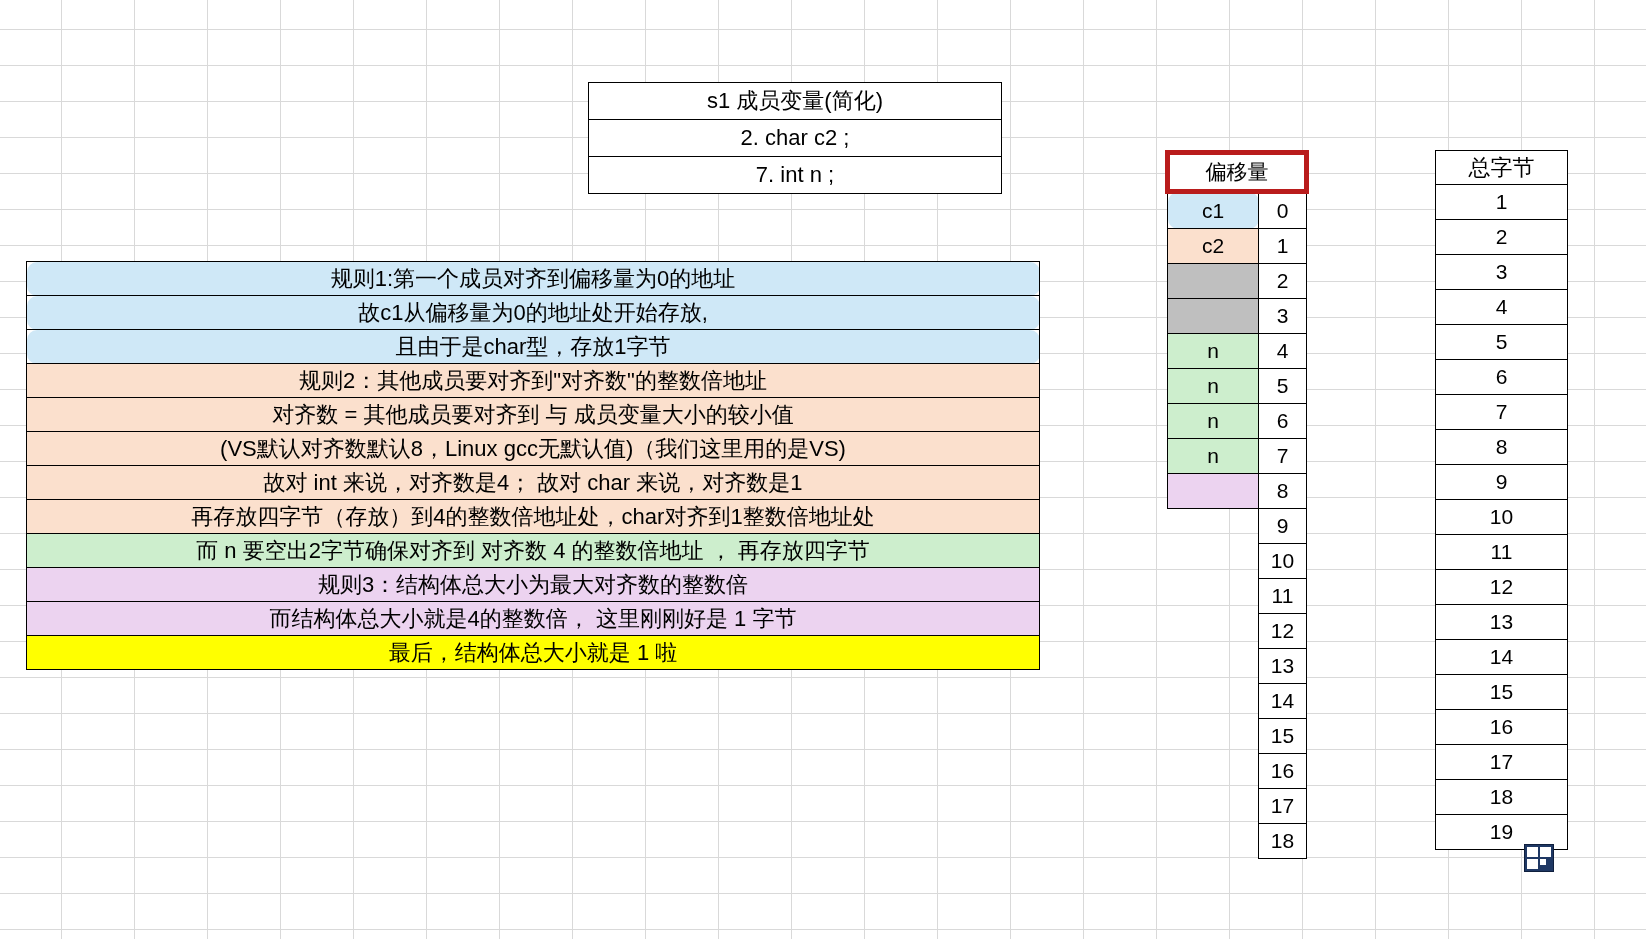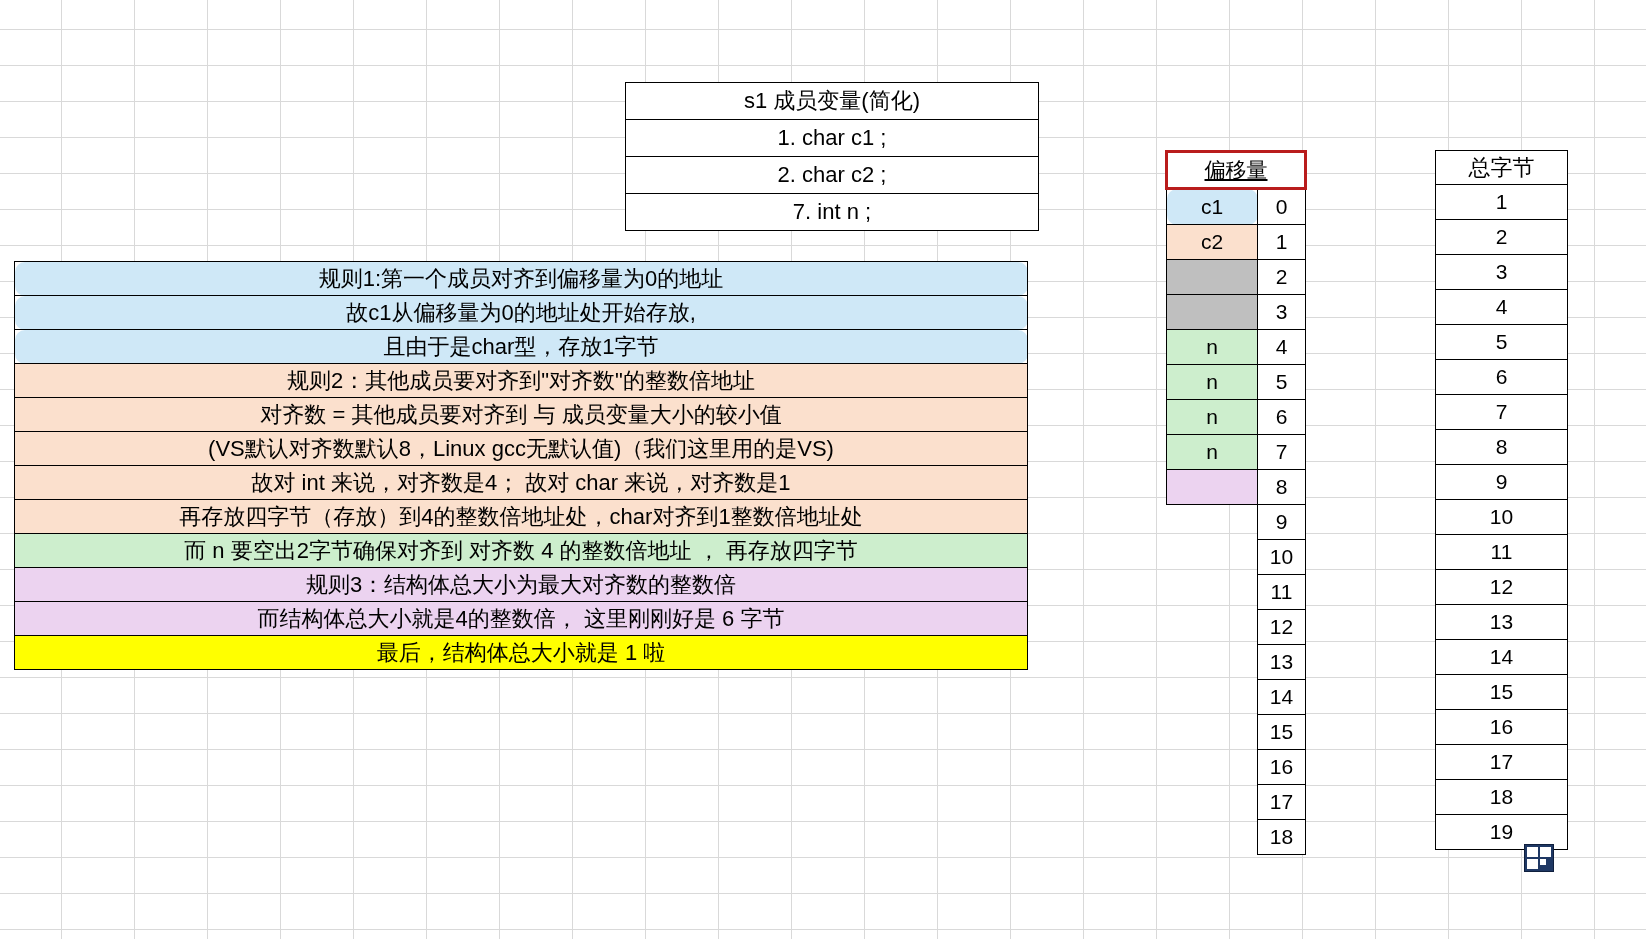--- a/index.html
+++ b/index.html
@@ -41,25 +41,25 @@
     background: #ffffff;
     font-size: 21px;
     color: #000;
     padding: 0;
     height: 35px;
     line-height: 35px;
     white-space: nowrap;
   }
 
   
-  #struct-box { left: 625px; top: 82px; }
+  #struct-box { left: 588px; top: 82px; }
   #struct-box td { width: 412px; height: 36px; line-height: 36px; font-size: 22px; }
 
   
-  #rules-box { left: 14px; top: 261px; }
+  #rules-box { left: 26px; top: 261px; }
   #rules-box td {
     width: 1012px;
     height: 33px;
     line-height: 33px;
     font-size: 22px;
     border: 1px solid #000;
   }
   .c-blue   { background: #cfe8f7 !important; border-radius: 10px; }
   .c-peach  { background: #fbe0cd !important; }
   .c-green  { background: #cdeecd !important; }
@@ -71,21 +71,21 @@
   
   #offset-box { left: 1165px; top: 150px; }
   #offset-header td {
     height: 33px;
     line-height: 33px;
     font-size: 22px;
   }
   #offset-box td.lbl { width: 90px; }
   #offset-box td.num { width: 47px; }
   #offset-box td { height: 34px; line-height: 34px; font-size: 21px; }
-  #offset-box tr.hdr td { border: 3px solid #b91c1c; text-decoration: underline; }
+  #offset-box tr.hdr td { border: 5px solid #b91c1c; }
   #offset-box .nob { border: none !important; background: transparent !important; }
 
   
   #total-box { left: 1391px; top: 150px; margin-left: 44px; }
   #total-box td { width: 131px; height: 34px; line-height: 34px; font-size: 21px; }
   #total-box tr.hdr td { height: 33px; line-height: 33px; font-size: 22px; }
 
   
   #corner-icon {
     position: absolute;
@@ -113,23 +113,20 @@
 
 <div id="grid-bg"></div>
 
 <div class="layer" id="struct-box">
   <table class="bx">
     <tbody>
       <tr>
         <td>s1 成员变量(简化)</td>
       </tr>
       <tr>
-        <td>1. char c1 ;</td>
-      </tr>
-      <tr>
         <td>2. char c2 ;</td>
       </tr>
       <tr>
         <td>7. int n ;</td>
       </tr>
     </tbody>
   </table>
 </div>
 
 <div class="layer" id="rules-box">
@@ -159,21 +156,21 @@
       <tr>
           <td class="c-peach">再存放四字节（存放）到4的整数倍地址处，char对齐到1整数倍地址处</td>
         </tr>
       <tr>
           <td class="c-green">而 n 要空出2字节确保对齐到 对齐数 4 的整数倍地址 ， 再存放四字节</td>
         </tr>
       <tr>
           <td class="c-purple">规则3：结构体总大小为最大对齐数的整数倍</td>
         </tr>
       <tr>
-          <td class="c-purple">而结构体总大小就是4的整数倍， 这里刚刚好是 6 字节</td>
+          <td class="c-purple">而结构体总大小就是4的整数倍， 这里刚刚好是 1 字节</td>
         </tr>
       <tr>
           <td class="c-yellow">最后，结构体总大小就是 1 啦</td>
         </tr>
     </tbody>
   </table>
 </div>
 
 <div class="layer" id="offset-box">
   <table class="bx">

